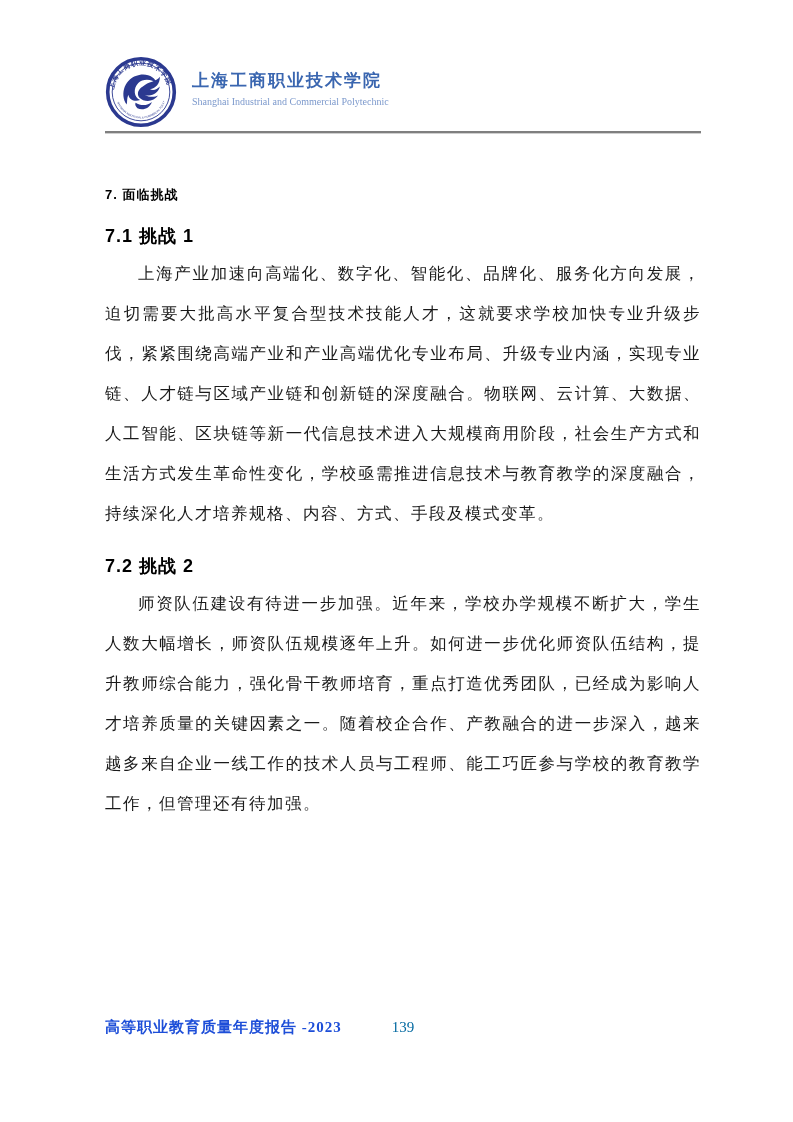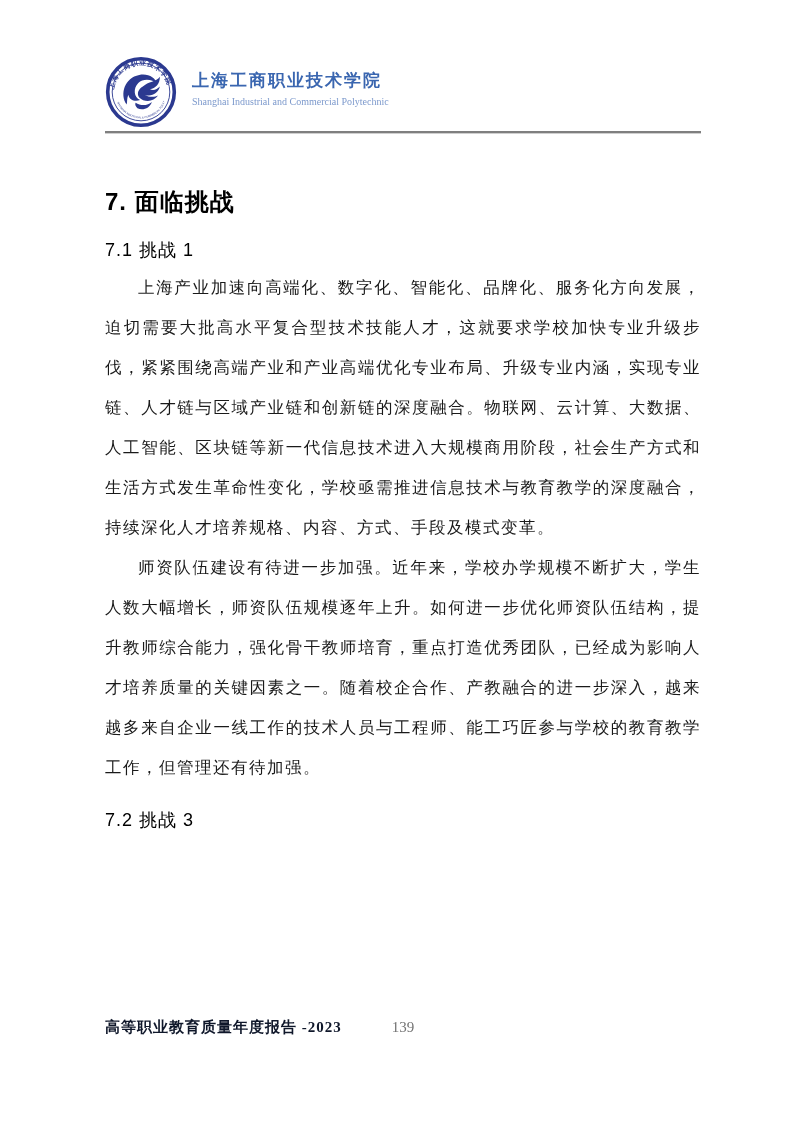--- a/index.html
+++ b/index.html
@@ -69,30 +69,30 @@
 
   
   .content {
     position: absolute;
     top: 186px;
     left: 105px;
     width: 596px;
   }
 
   .chapter-title {
-    font-size: 24px;
+    font-size: 13px;
     font-weight: bold;
     letter-spacing: 1px;
     color: #000000;
     margin-bottom: 20px;
   }
 
   .section-heading {
     font-size: 18px;
-    font-weight: normal;
+    font-weight: bold;
     letter-spacing: 1px;
     color: #000000;
     margin-top: 20px;
     margin-bottom: 6px;
   }
 
   .section-body {
     font-family: Liberation Serif, serif;
     font-size: 16.5px;
     line-height: 40px;
@@ -112,32 +112,32 @@
     height: 26px;
   }
 
   .footer-title {
     position: absolute;
     left: 0;
     top: 0;
     font-size: 15px;
     font-weight: bold;
     letter-spacing: 1px;
-    color: #0f172a;
+    color: #1d4ed8;
     font-family: "Liberation Serif", serif;
   }
 
   .page-number {
     position: absolute;
     left: 0;
     right: 0;
     top: 1px;
     text-align: center;
     font-size: 15px;
-    color: #737373;
+    color: #0369a1;
     font-family: "Liberation Serif", serif;
   }
 </style>
 </head>
 <body>
 
 <div class="page">
 
   <div class="header">
 
@@ -182,25 +182,25 @@
   <div class="content">
 
     <div class="chapter-title">7. 面临挑战</div>
 
     <div class="section">
       <div class="section-heading">7.1 挑战 1</div>
       <div class="section-body">上海产业加速向高端化、数字化、智能化、品牌化、服务化方向发展，迫切需要大批高水平复合型技术技能人才，这就要求学校加快专业升级步伐，紧紧围绕高端产业和产业高端优化专业布局、升级专业内涵，实现专业链、人才链与区域产业链和创新链的深度融合。物联网、云计算、大数据、人工智能、区块链等新一代信息技术进入大规模商用阶段，社会生产方式和生活方式发生革命性变化，学校亟需推进信息技术与教育教学的深度融合，持续深化人才培养规格、内容、方式、手段及模式变革。</div>
     </div>
 
     <div class="section">
+      <div class="section-heading">7.2 挑战 2</div>
       <div class="section-body">师资队伍建设有待进一步加强。近年来，学校办学规模不断扩大，学生人数大幅增长，师资队伍规模逐年上升。如何进一步优化师资队伍结构，提升教师综合能力，强化骨干教师培育，重点打造优秀团队，已经成为影响人才培养质量的关键因素之一。随着校企合作、产教融合的进一步深入，越来越多来自企业一线工作的技术人员与工程师、能工巧匠参与学校的教育教学工作，但管理还有待加强。</div>
     </div>
 
     <div class="section">
-      <div class="section-heading">7.2 挑战 3</div>
     </div>
 
   </div>
 
   <div class="footer">
     <div class="footer-title">高等职业教育质量年度报告 -2023</div>
     <div class="page-number">139</div>
   </div>
 
 </div>

